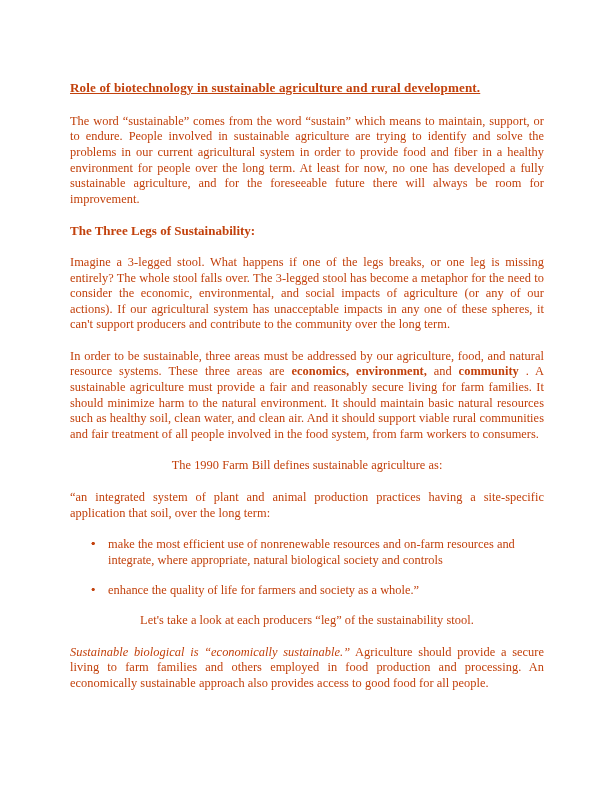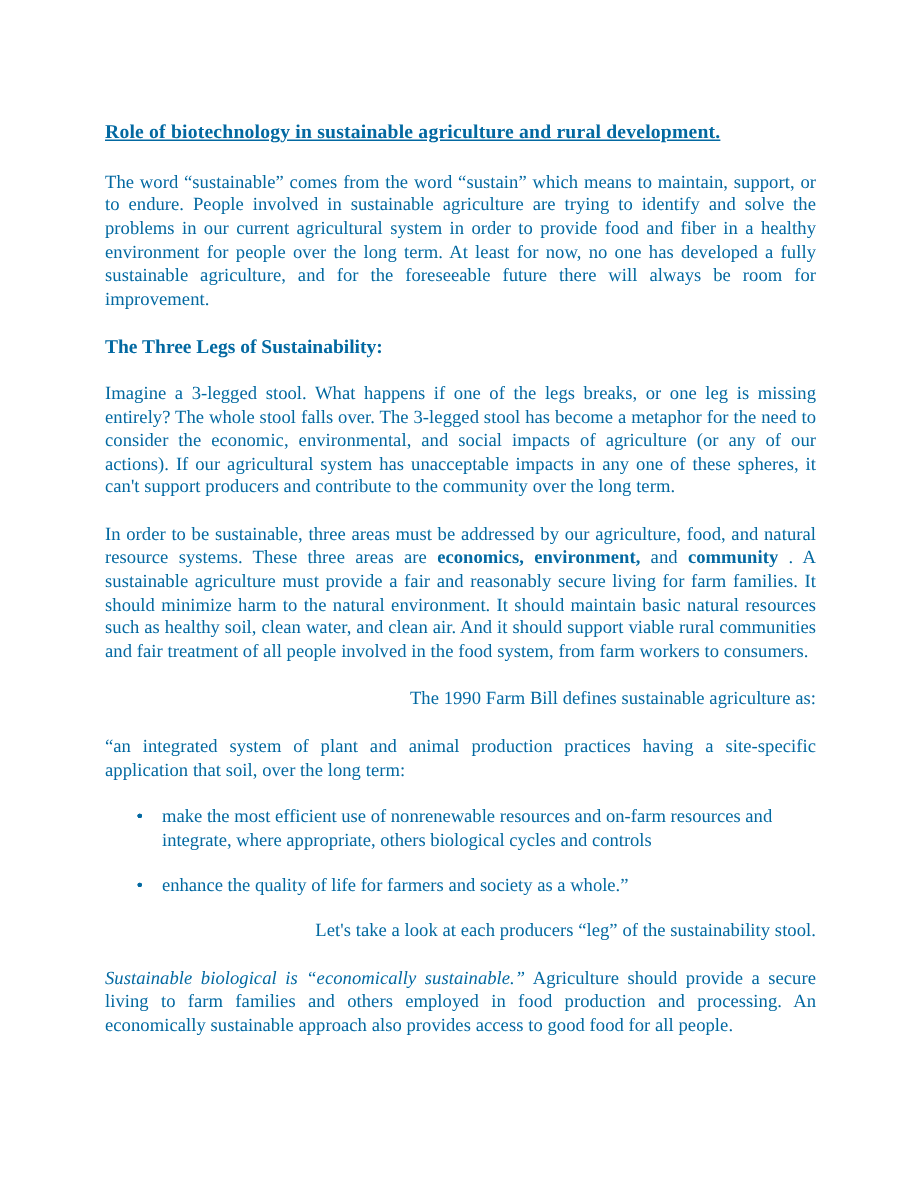--- a/index.html
+++ b/index.html
@@ -7,41 +7,41 @@
     padding: 0;
     background: #ffffff;
   }
   .page {
     position: relative;
     width: 612px;
     height: 792px;
     background: #ffffff;
     overflow: hidden;
     font-family: "Liberation Serif", "DejaVu Serif", serif;
-    color: #0369a1;
+    color: #c2410c;
   }
   .content {
     position: absolute;
     left: 70px;
     top: 80px;
     width: 474px;
   }
   .doc-title {
     font-size: 13.1px;
     font-weight: bold;
     text-decoration: underline;
     margin: 0 0 17px 0;
     line-height: 1.28;
     letter-spacing: 0.01em;
   }
   .para {
     font-size: 12.4px;
     line-height: 15.6px;
     margin: 0 0 16px 0;
-    text-align: right;
+    text-align: center;
     letter-spacing: 0.003em;
   }
   .para.justified {
     text-align: justify;
     text-justify: inter-word;
     font-family: Liberation Serif, serif;
   }
   .sec-head {
     font-size: 13px;
     font-weight: bold;
@@ -89,21 +89,21 @@
 
     <p class="para justified"><span>In order to be sustainable, three areas must be addressed by our agriculture, food, and natural resource systems. These three areas are </span><span class="b">economics, environment,</span><span> and </span><span class="b">community</span><span> . A sustainable agriculture must provide a fair and reasonably secure living for farm families. It should minimize harm to the natural environment. It should maintain basic natural resources such as healthy soil, clean water, and clean air. And it should support viable rural communities and fair treatment of all people involved in the food system, from farm workers to consumers.</span></p>
 
     <p class="para">The 1990 Farm Bill defines sustainable agriculture as:</p>
 
     <p class="para justified">“an integrated system of plant and animal production practices having a site-specific application that soil, over the long term:</p>
 
     <ul class="bullets">
       <li><span class="bullet-dot">•</span></li>
       <li><span class="bullet-dot">•</span></li>
-      <li><span class="bullet-dot">•</span><span>make the most efficient use of nonrenewable resources and on-farm resources and integrate, where appropriate, others biological cycles and controls</span></li>
+      <li><span class="bullet-dot">•</span><span>make the most efficient use of nonrenewable resources and on-farm resources and integrate, where appropriate, natural biological society and controls</span></li>
       <li><span class="bullet-dot">•</span></li>
       <li><span class="bullet-dot">•</span><span>enhance the quality of life for farmers and society as a whole.”</span></li>
     </ul>
 
     <p class="para">Let's take a look at each producers “leg” of the sustainability stool.</p>
 
     <p class="para justified"><span class="i">Sustainable biological is “economically sustainable.”</span><span> Agriculture should provide a secure living to farm families and others employed in food production and processing. An economically sustainable approach also provides access to good food for all people.</span></p>
 
   </div>
 </div>

